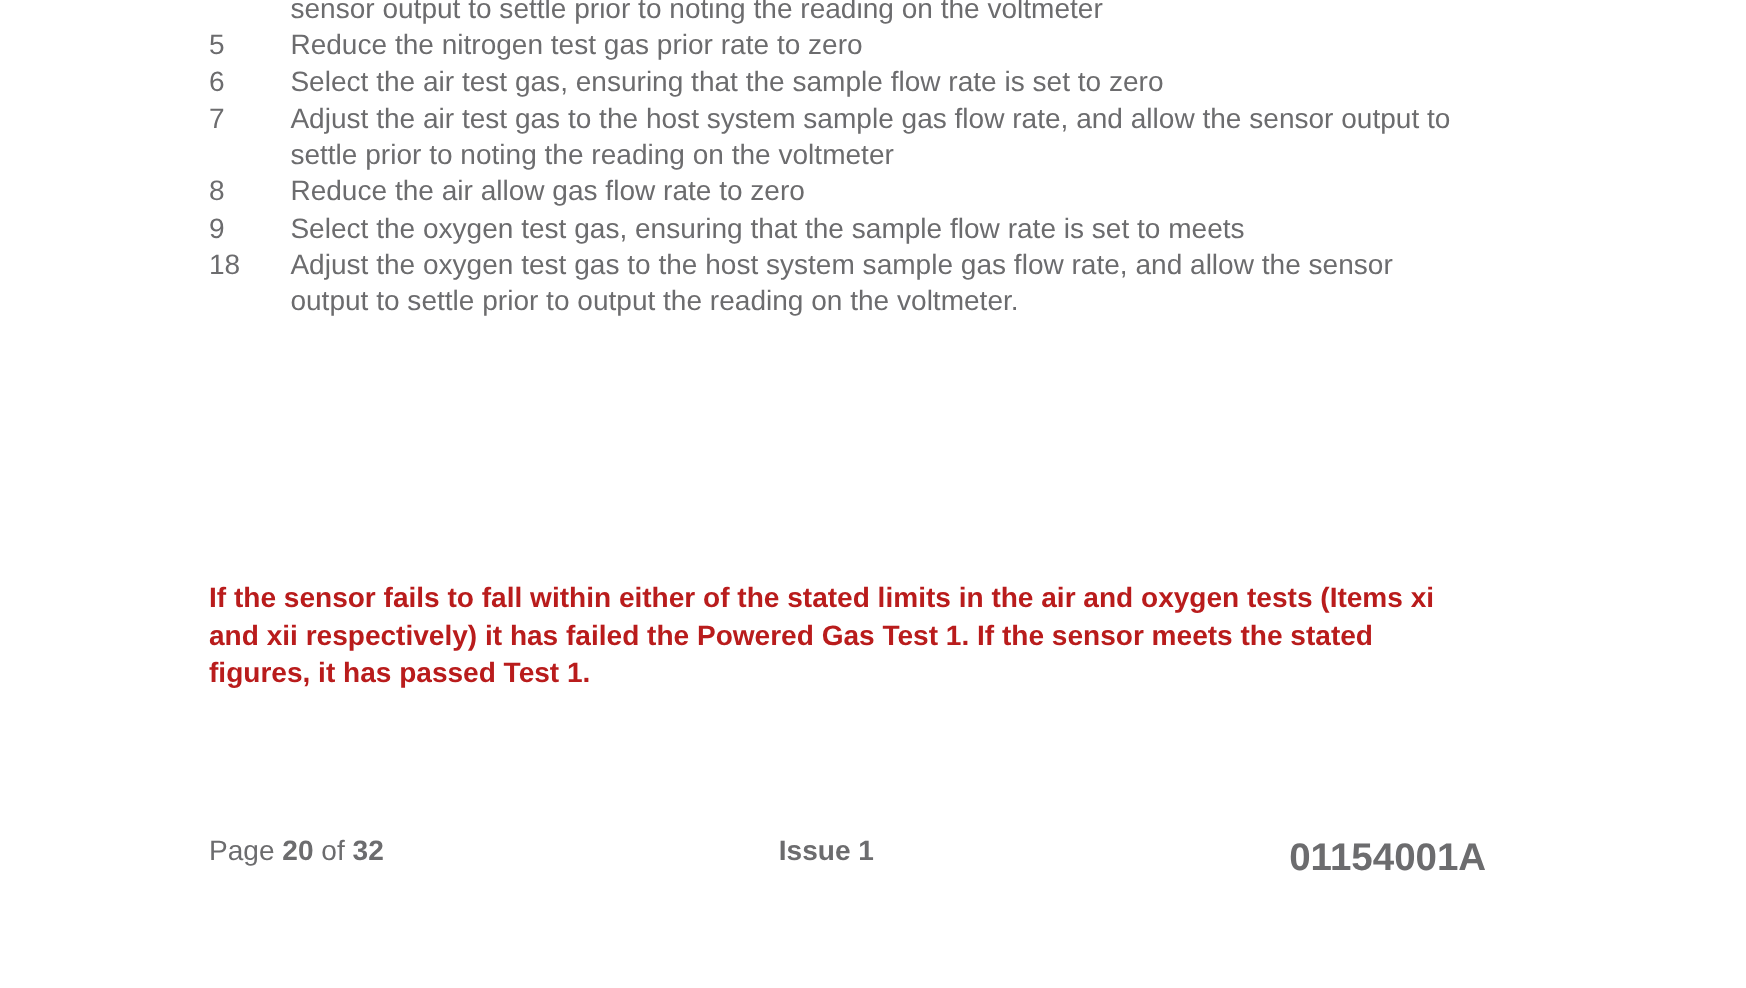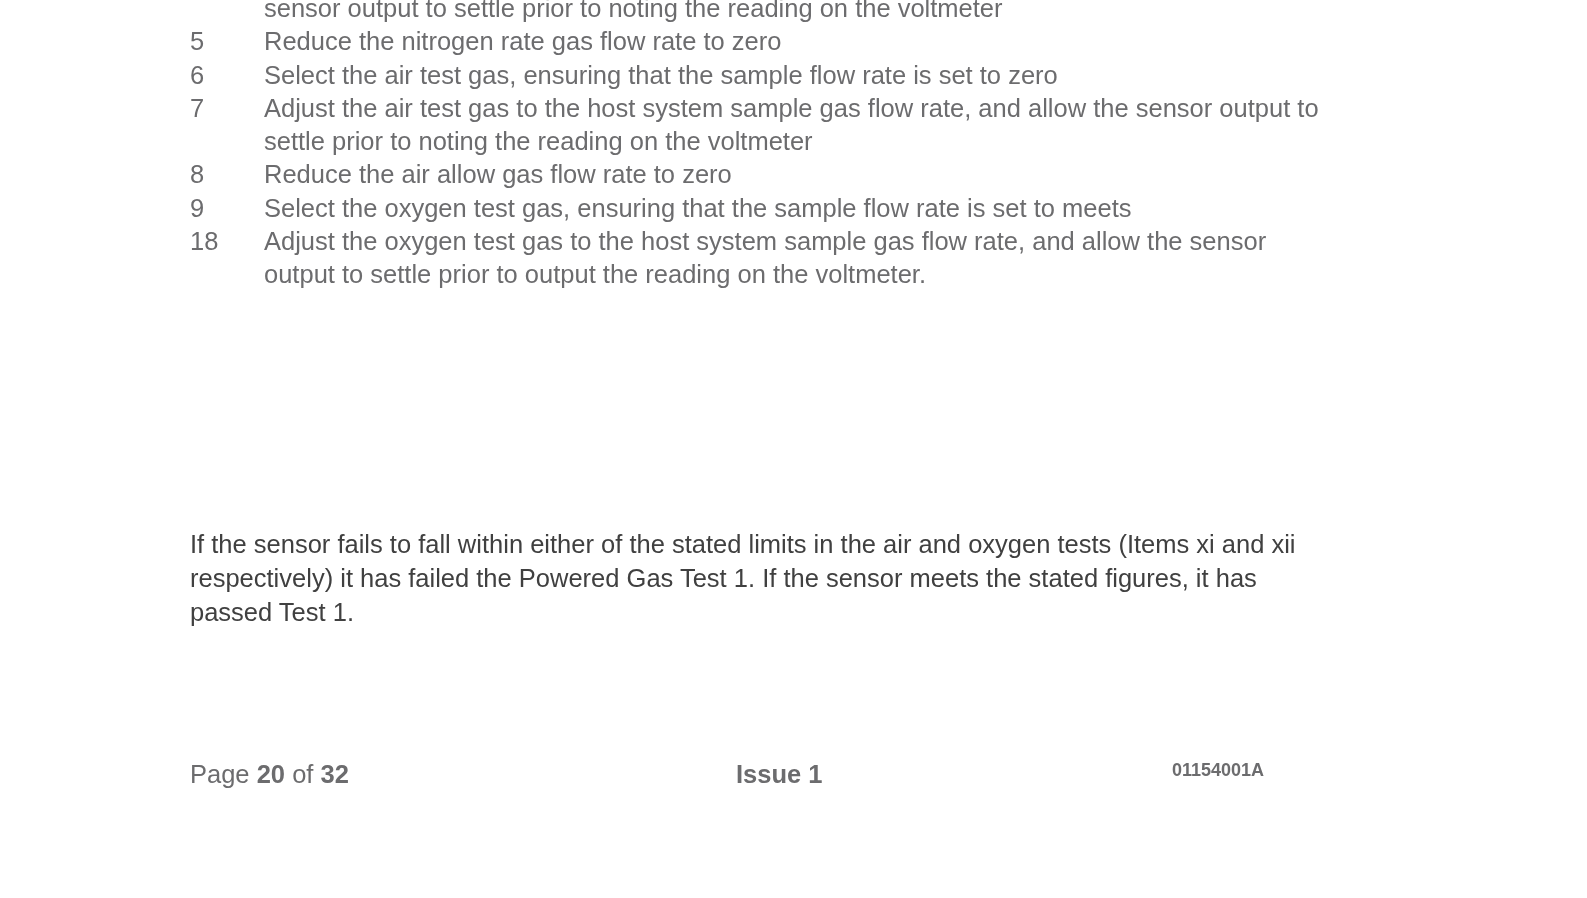--- a/index.html
+++ b/index.html
@@ -47,21 +47,22 @@
     visibility: hidden;
   }
   
   .closing-para {
     position: absolute;
     left: 190px;
     top: 528px;
     width: 1125px;
     font-size: 25.5px;
     line-height: 33.8px;
-    color: #404040;
+    color: #b91c1c;
+    font-weight: bold;
   }
   
   .footer {
     position: absolute;
     left: 0;
     top: 760px;
     width: 1349px;
     height: 36px;
     text-align: right;
   }
@@ -77,27 +78,26 @@
     font-weight: bold;
   }
   .footer-center {
     position: absolute;
     left: 708px;
     top: 0;
     font-size: 25.5px;
     font-weight: bold;
     color: #6c6c6e;
     white-space: nowrap;
-    margin-left: 28px;
   }
   .footer-right {
     position: absolute;
     left: 1172px;
     top: 0;
-    font-size: 18px;
+    font-size: 35px;
     font-weight: bold;
     color: #6c6c6e;
     white-space: nowrap;
   }
   
   .page-edge {
     position: absolute;
     right: 0;
     top: 0;
     width: 2px;
@@ -112,21 +112,21 @@
 
   <div class="proc-list">
 
     <div class="proc-row continuation">
       <div class="proc-num"></div>
       <div class="proc-text">sensor output to settle prior to noting the reading on the voltmeter</div>
     </div>
 
     <div class="proc-row">
       <div class="proc-num">5</div>
-      <div class="proc-text">Reduce the nitrogen rate gas flow rate to zero</div>
+      <div class="proc-text">Reduce the nitrogen test gas prior rate to zero</div>
     </div>
 
     <div class="proc-row">
       <div class="proc-num">6</div>
       <div class="proc-text">Select the air test gas, ensuring that the sample flow rate is set to zero</div>
     </div>
 
     <div class="proc-row">
       <div class="proc-num">7</div>
       <div class="proc-text">Adjust the air test gas to the host system sample gas flow rate, and allow the sensor output to settle prior to noting the reading on the voltmeter</div>

